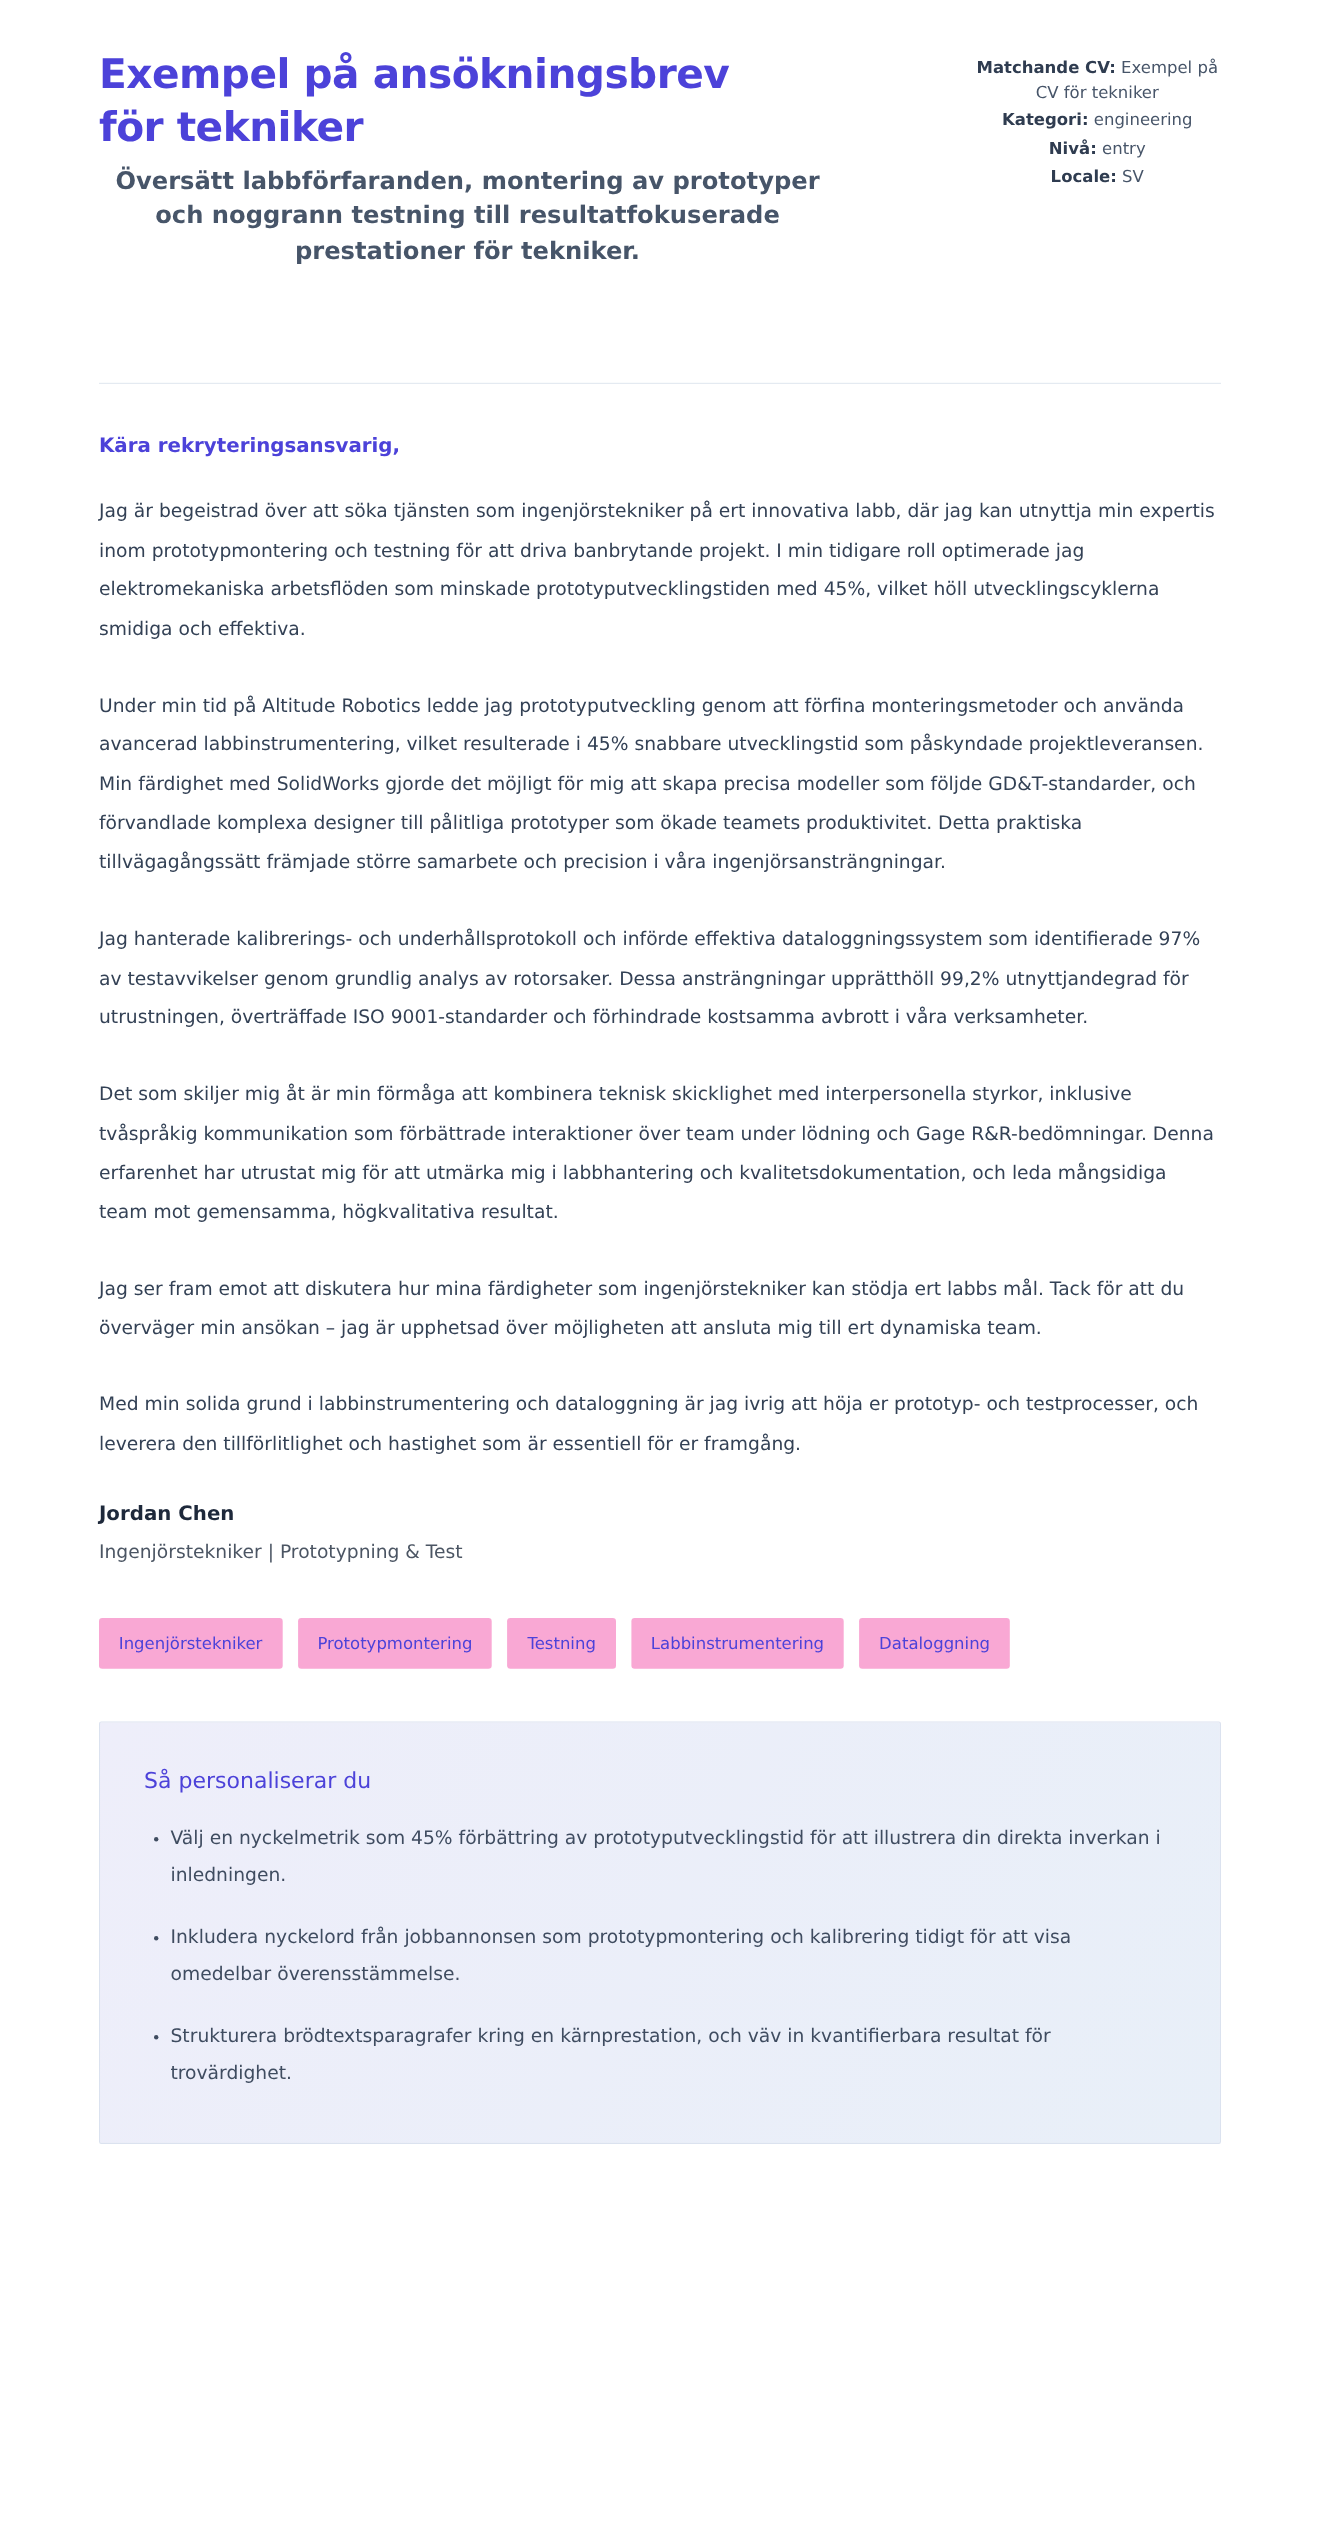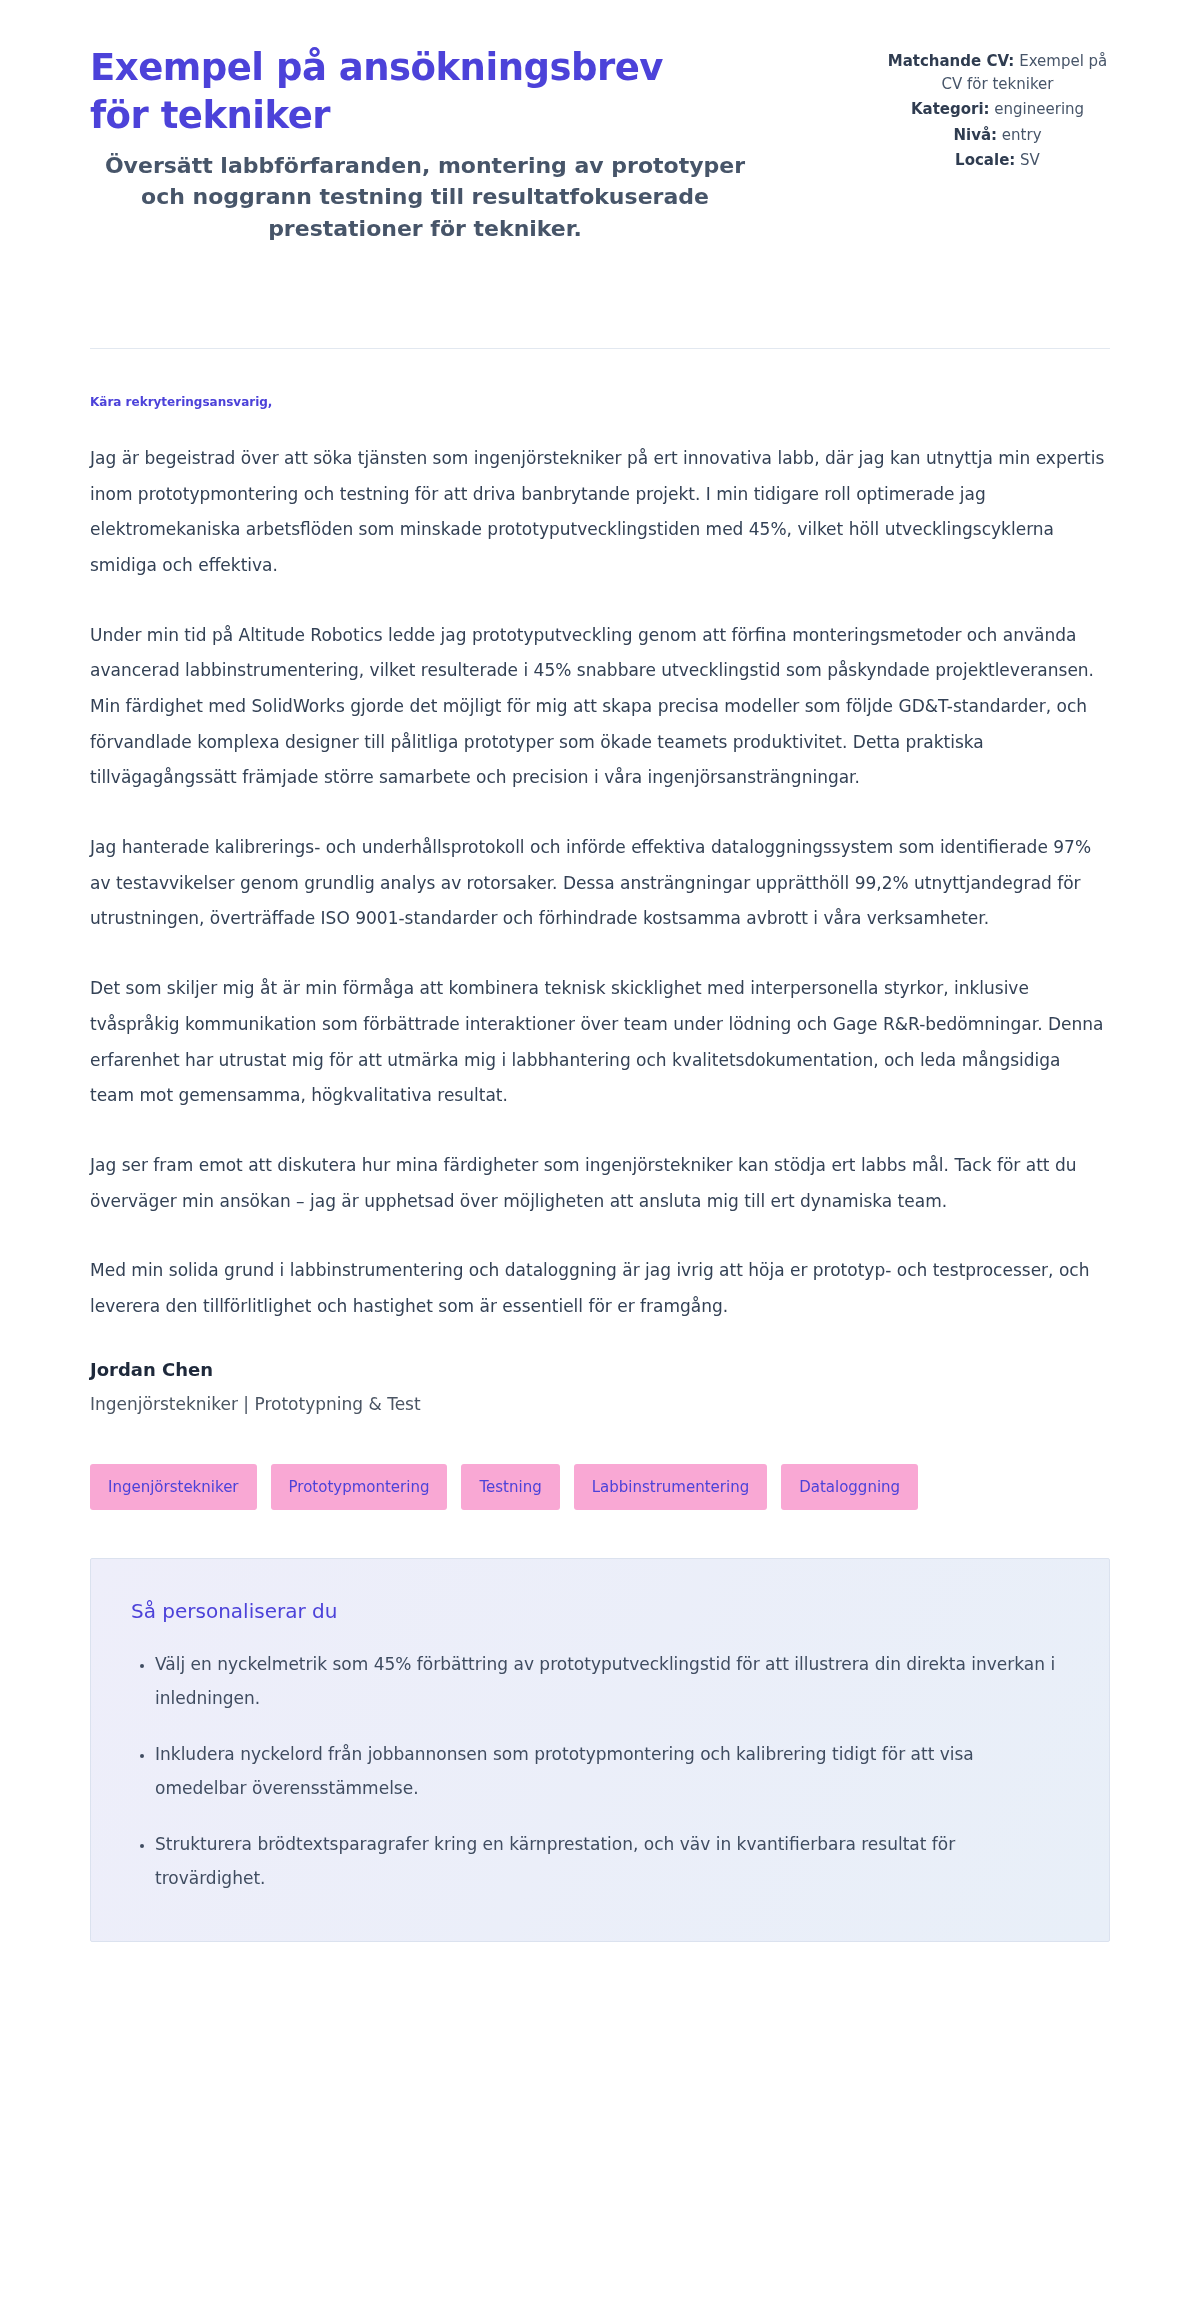--- a/index.html
+++ b/index.html
@@ -56,21 +56,21 @@
     border: none;
     border-top: 1px solid #e2e8f0;
     margin-top: 104px;
     margin-bottom: 46px;
   }
 
   
   .greeting {
     color: #4c42d9;
     font-weight: 700;
-    font-size: 12px;
+    font-size: 18px;
     margin-bottom: 32px;
   }
   .letter-body p {
     font-size: 17px;
     line-height: 2.1;
     color: #334155;
     margin-bottom: 34px;
     max-width: 1020px;
   }
   .signature { }

